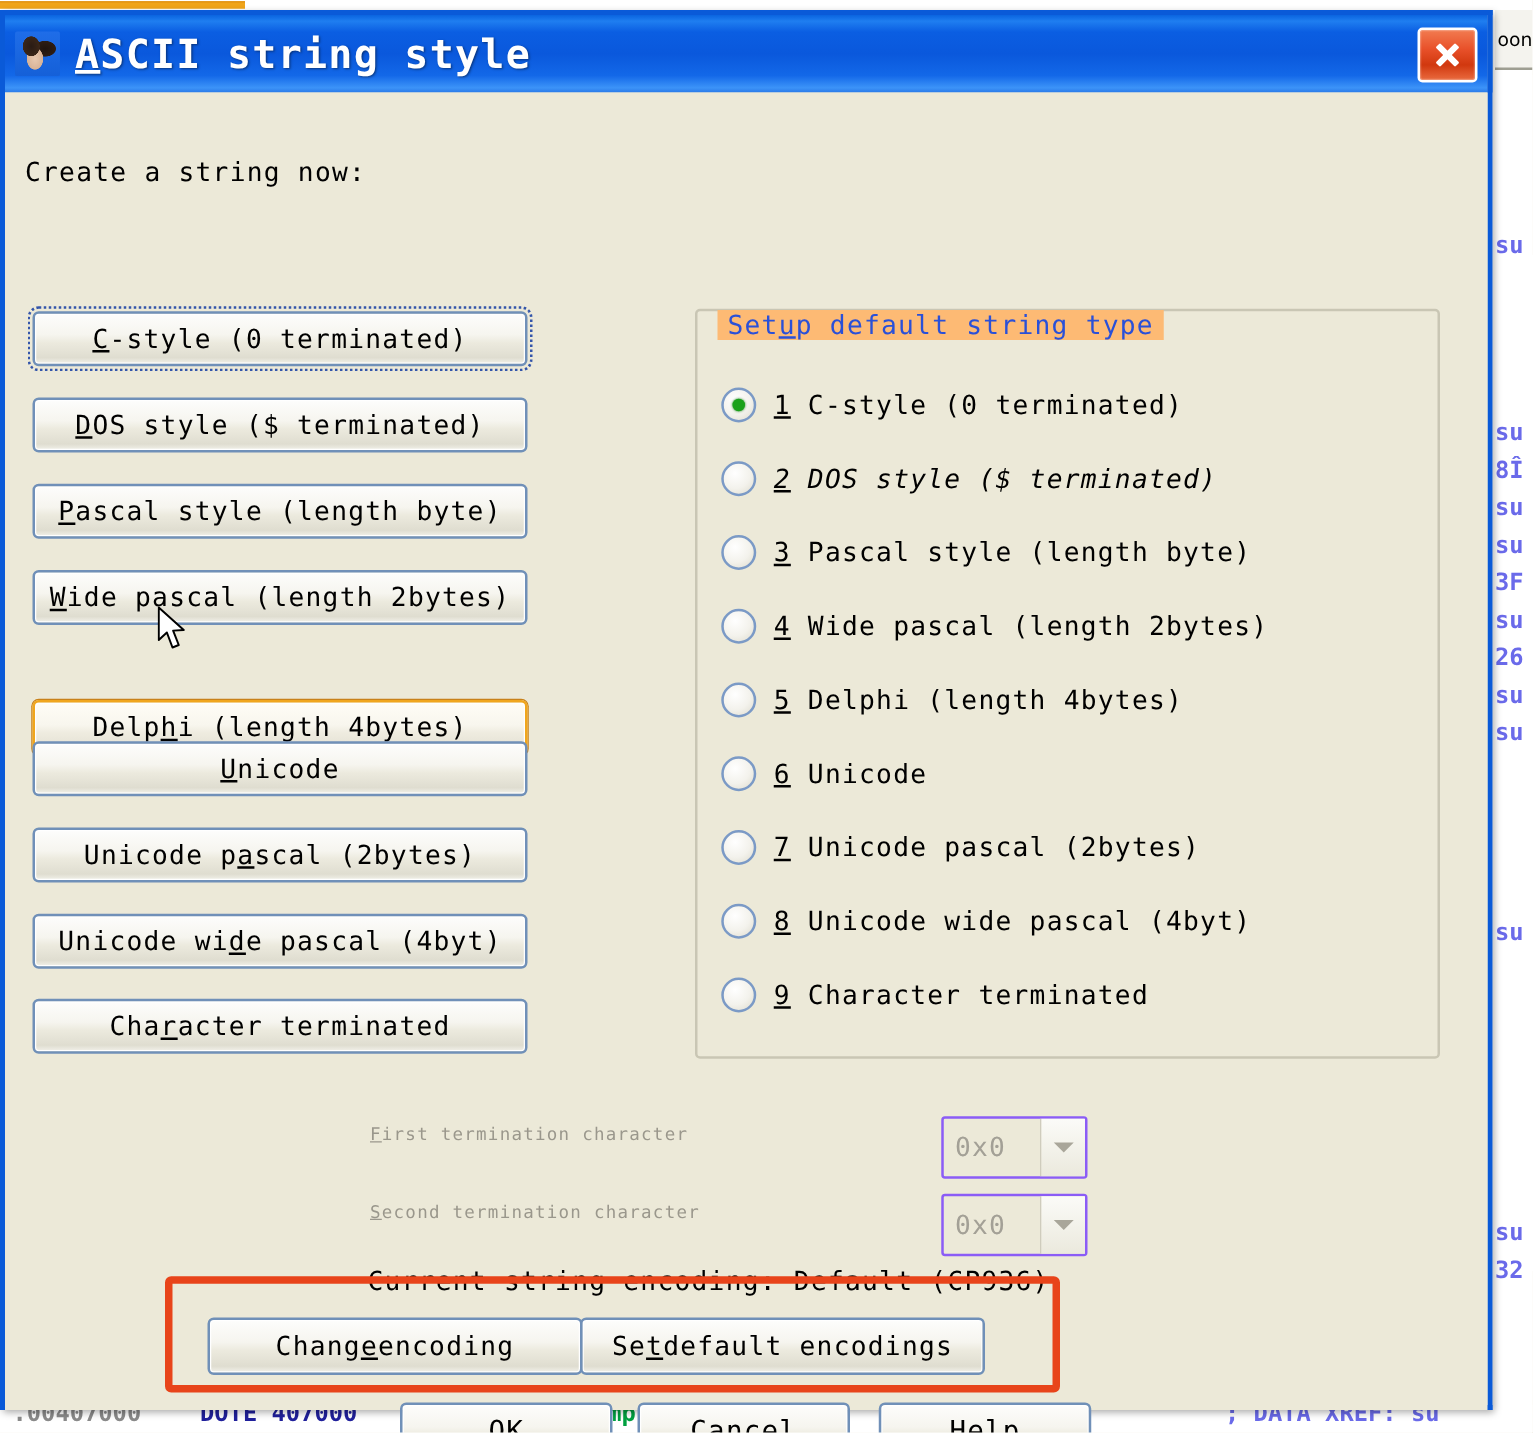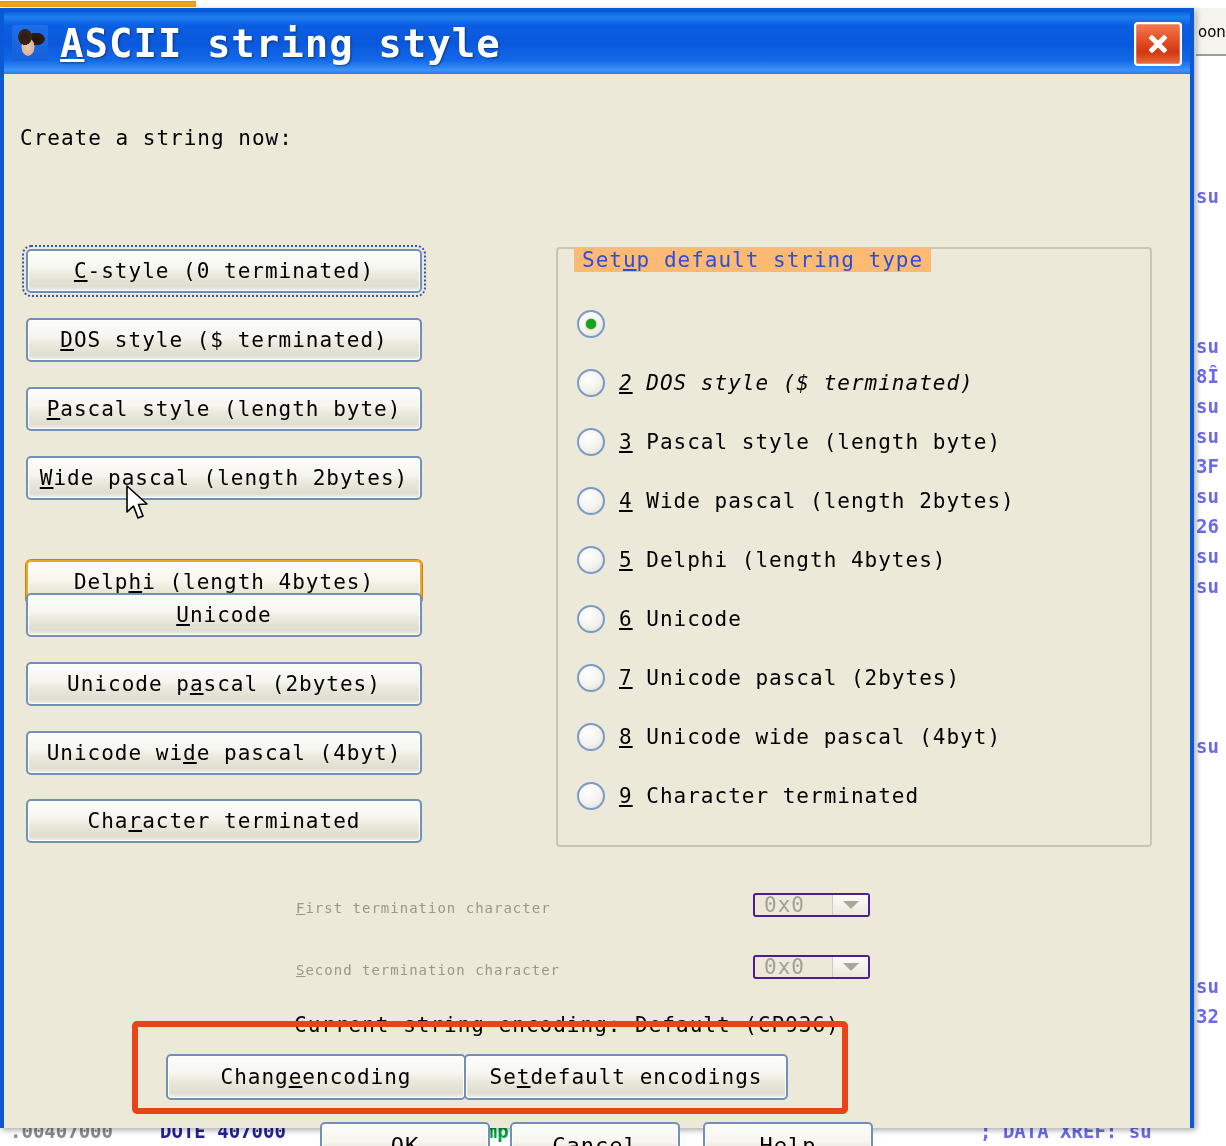--- a/index.html
+++ b/index.html
@@ -123,21 +123,21 @@
     background:
       radial-gradient(ellipse 12px 14px at 13px 12px, #2a1b14 0%, #3a2618 55%, rgba(58,38,24,0) 58%),
       radial-gradient(ellipse 9px 12px at 16px 22px, #e8c9b0 0%, #d9b396 70%, rgba(217,179,150,0) 75%),
       radial-gradient(ellipse 14px 10px at 24px 14px, #20140e 0%, #2e1d13 60%, rgba(46,29,19,0) 65%),
       linear-gradient(to bottom, #1f6de8, #1560d8);
   }
   #titlebar .title-text {
     margin-left: 12px;
     color: #ffffff;
     font-family: "DejaVu Sans Mono", "Liberation Mono", monospace;
-    font-size: 39px;
+    font-size: 32px;
     font-weight: bold;
     letter-spacing: 1px;
     text-shadow: 1px 1px 2px rgba(0,0,0,0.45);
     white-space: nowrap;
   }
   #titlebar .title-text .mn { text-decoration: underline; }
   #close-button {
     position: absolute;
     right: 8px; top: 10px;
     width: 44px; height: 40px;
@@ -273,22 +273,22 @@
   }
   .term-label {
     font-size: 14px;
     color: #9a978c;
     letter-spacing: 1px;
     white-space: nowrap;
   }
   .term-label .mn { text-decoration: underline; }
   .term-combo {
     position: absolute;
-    width: 117px; height: 24px;
-    border: 2px solid #4c1d95;
+    width: 117px; height: 50px;
+    border: 2px solid #8b5cf6;
     border-radius: 3px;
     background: #ece9d8;
     box-sizing: border-box;
     display: flex;
     align-items: center;
     cursor: pointer;
   }
   .term-combo .val {
     flex: 1;
     padding-left: 9px;
@@ -448,20 +448,21 @@
         </div>
       </div>
 
     <div id="groupbox"></div>
     <div id="groupbox-title">
       <span>Set</span><span class="mn">u</span><span>p default string type</span>
     </div>
     <div id="radio-list">
         <div class="radio-row selected" style="top: 236px;">
           <span class="radio-mark"></span>
+          <span class="radio-label"><span class="mn">1</span><span> C-style (0 terminated)</span></span>
         </div>
         <div class="radio-row" style="top: 295px; font-style: italic;">
           <span class="radio-mark"></span>
           <span class="radio-label"><span class="mn">2</span><span> DOS style ($ terminated)</span></span>
         </div>
         <div class="radio-row" style="top: 354px;">
           <span class="radio-mark"></span>
           <span class="radio-label"><span class="mn">3</span><span> Pascal style (length byte)</span></span>
         </div>
         <div class="radio-row" style="top: 413px;">

